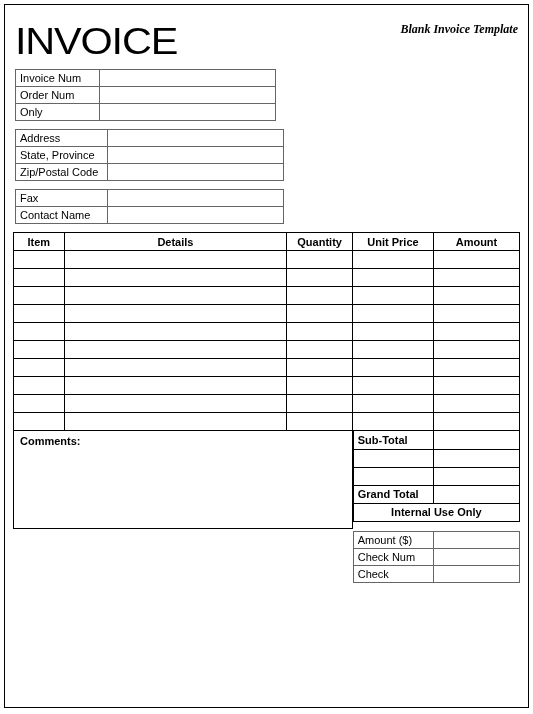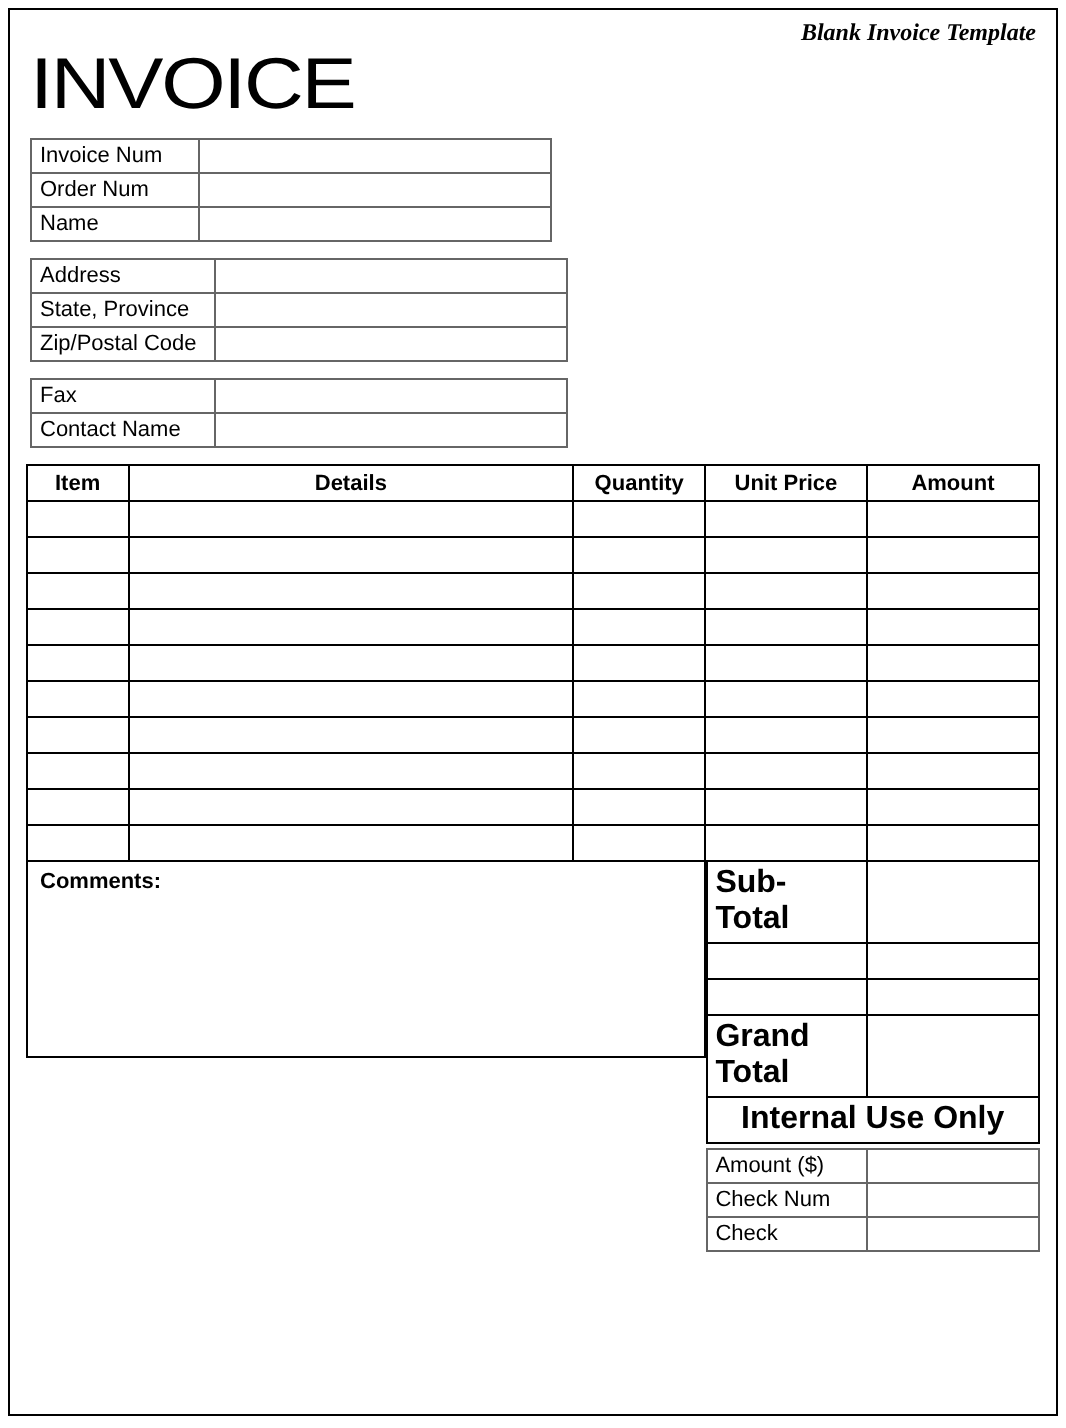--- a/index.html
+++ b/index.html
@@ -13,21 +13,21 @@
   }
   .page {
     border: 1px solid #000;
     margin: 4px;
     padding: 6px 8px 8px 8px;
     height: 704px;
     position: relative;
   }
   .top-title {
     position: absolute;
-    top: 4px;
+    top: 17px;
     right: 10px;
     font-style: italic;
     font-weight: bold;
     font-size: 12px;
     font-family: "Times New Roman", Times, serif;
   }
   .invoice-word {
     font-family: Impact, "Arial Black", sans-serif;
     font-size: 36px;
     letter-spacing: -1px;
@@ -85,21 +85,21 @@
     height: 98px;
   }
   .totals-col {
     width: 33%;
     display: flex;
     flex-direction: column;
   }
   .totals-table {
     border-collapse: collapse;
     width: 100%;
-    font-size: 16px;
+    font-size: 11px;
   }
   .totals-table td {
     border: 1px solid #000;
     border-top: none;
     padding: 2px 4px;
     height: 18px;
   }
   .totals-table .tlbl { width: 48%; font-weight: bold; }
   .totals-table .tval { width: 52%; }
   .totals-table .single { font-weight: bold; text-align: center; }
@@ -131,21 +131,21 @@
     <tbody>
         <tr>
       <td class="lbl">Invoice Num</td>
       <td class="val"></td>
     </tr>
     <tr>
       <td class="lbl">Order Num</td>
       <td class="val"></td>
     </tr>
     <tr>
-      <td class="lbl">Name</td>
+      <td class="lbl">Only</td>
       <td class="val"></td>
     </tr>
   </tbody>
     </table>
 
   <table class="info-block wide">
     <tbody>
     <tr>
       <td class="lbl">Address</td>
       <td class="val"></td>

